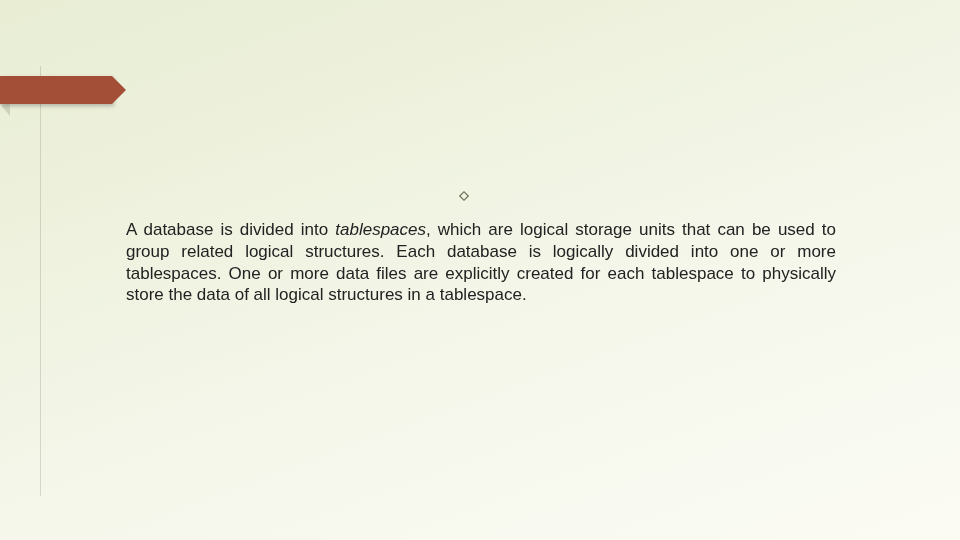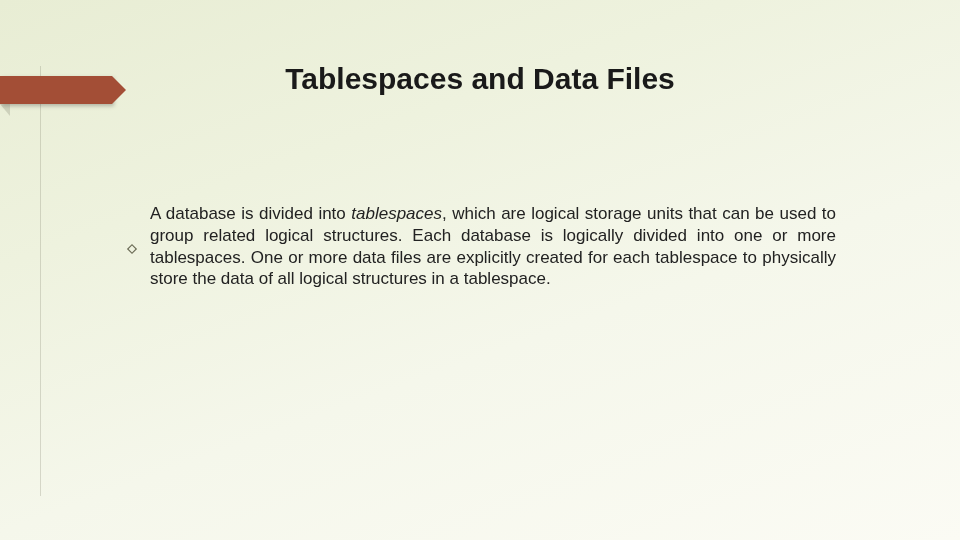--- a/index.html
+++ b/index.html
@@ -67,20 +67,21 @@
   }
   .content {
     position: absolute;
     top: 186px;
     left: 148px;
     width: 688px;
   }
   .bullet-row {
     display: flex;
     align-items: center;
+    flex-direction: column;
   }
   .bullet-icon {
     flex: 0 0 auto;
     width: 12px;
     height: 12px;
     margin-top: 4px;
     margin-right: 12px;
     position: relative;
     left: -22px;
   }
@@ -100,21 +101,20 @@
 </style>
 </head>
 <body>
 
 <div class="slide">
 
   <div class="decor-line"></div>
   <div class="decor-bar"></div>
   <div class="decor-triangle"></div>
 
-  <div class="title">Tablespaces and Data Files</div>
 
   <div class="content">
     <div class="bullet-row">
       <span class="bullet-icon">
         <svg width="12" height="12" viewBox="0 0 12 12">
           <rect x="3" y="3" width="6" height="6" fill="none" stroke="#6b6b55" stroke-width="1.2" transform="rotate(45 6 6)"></rect>
         </svg>
       </span>
       <p class="body-text">
         <span>A database is divided into </span><span class="italic">tablespaces</span><span>, which are logical storage units that can be used to group related logical structures. Each database is logically divided into one or more tablespaces. One or more data files are explicitly created for each tablespace to physically store the data of all logical structures in a tablespace.</span>

